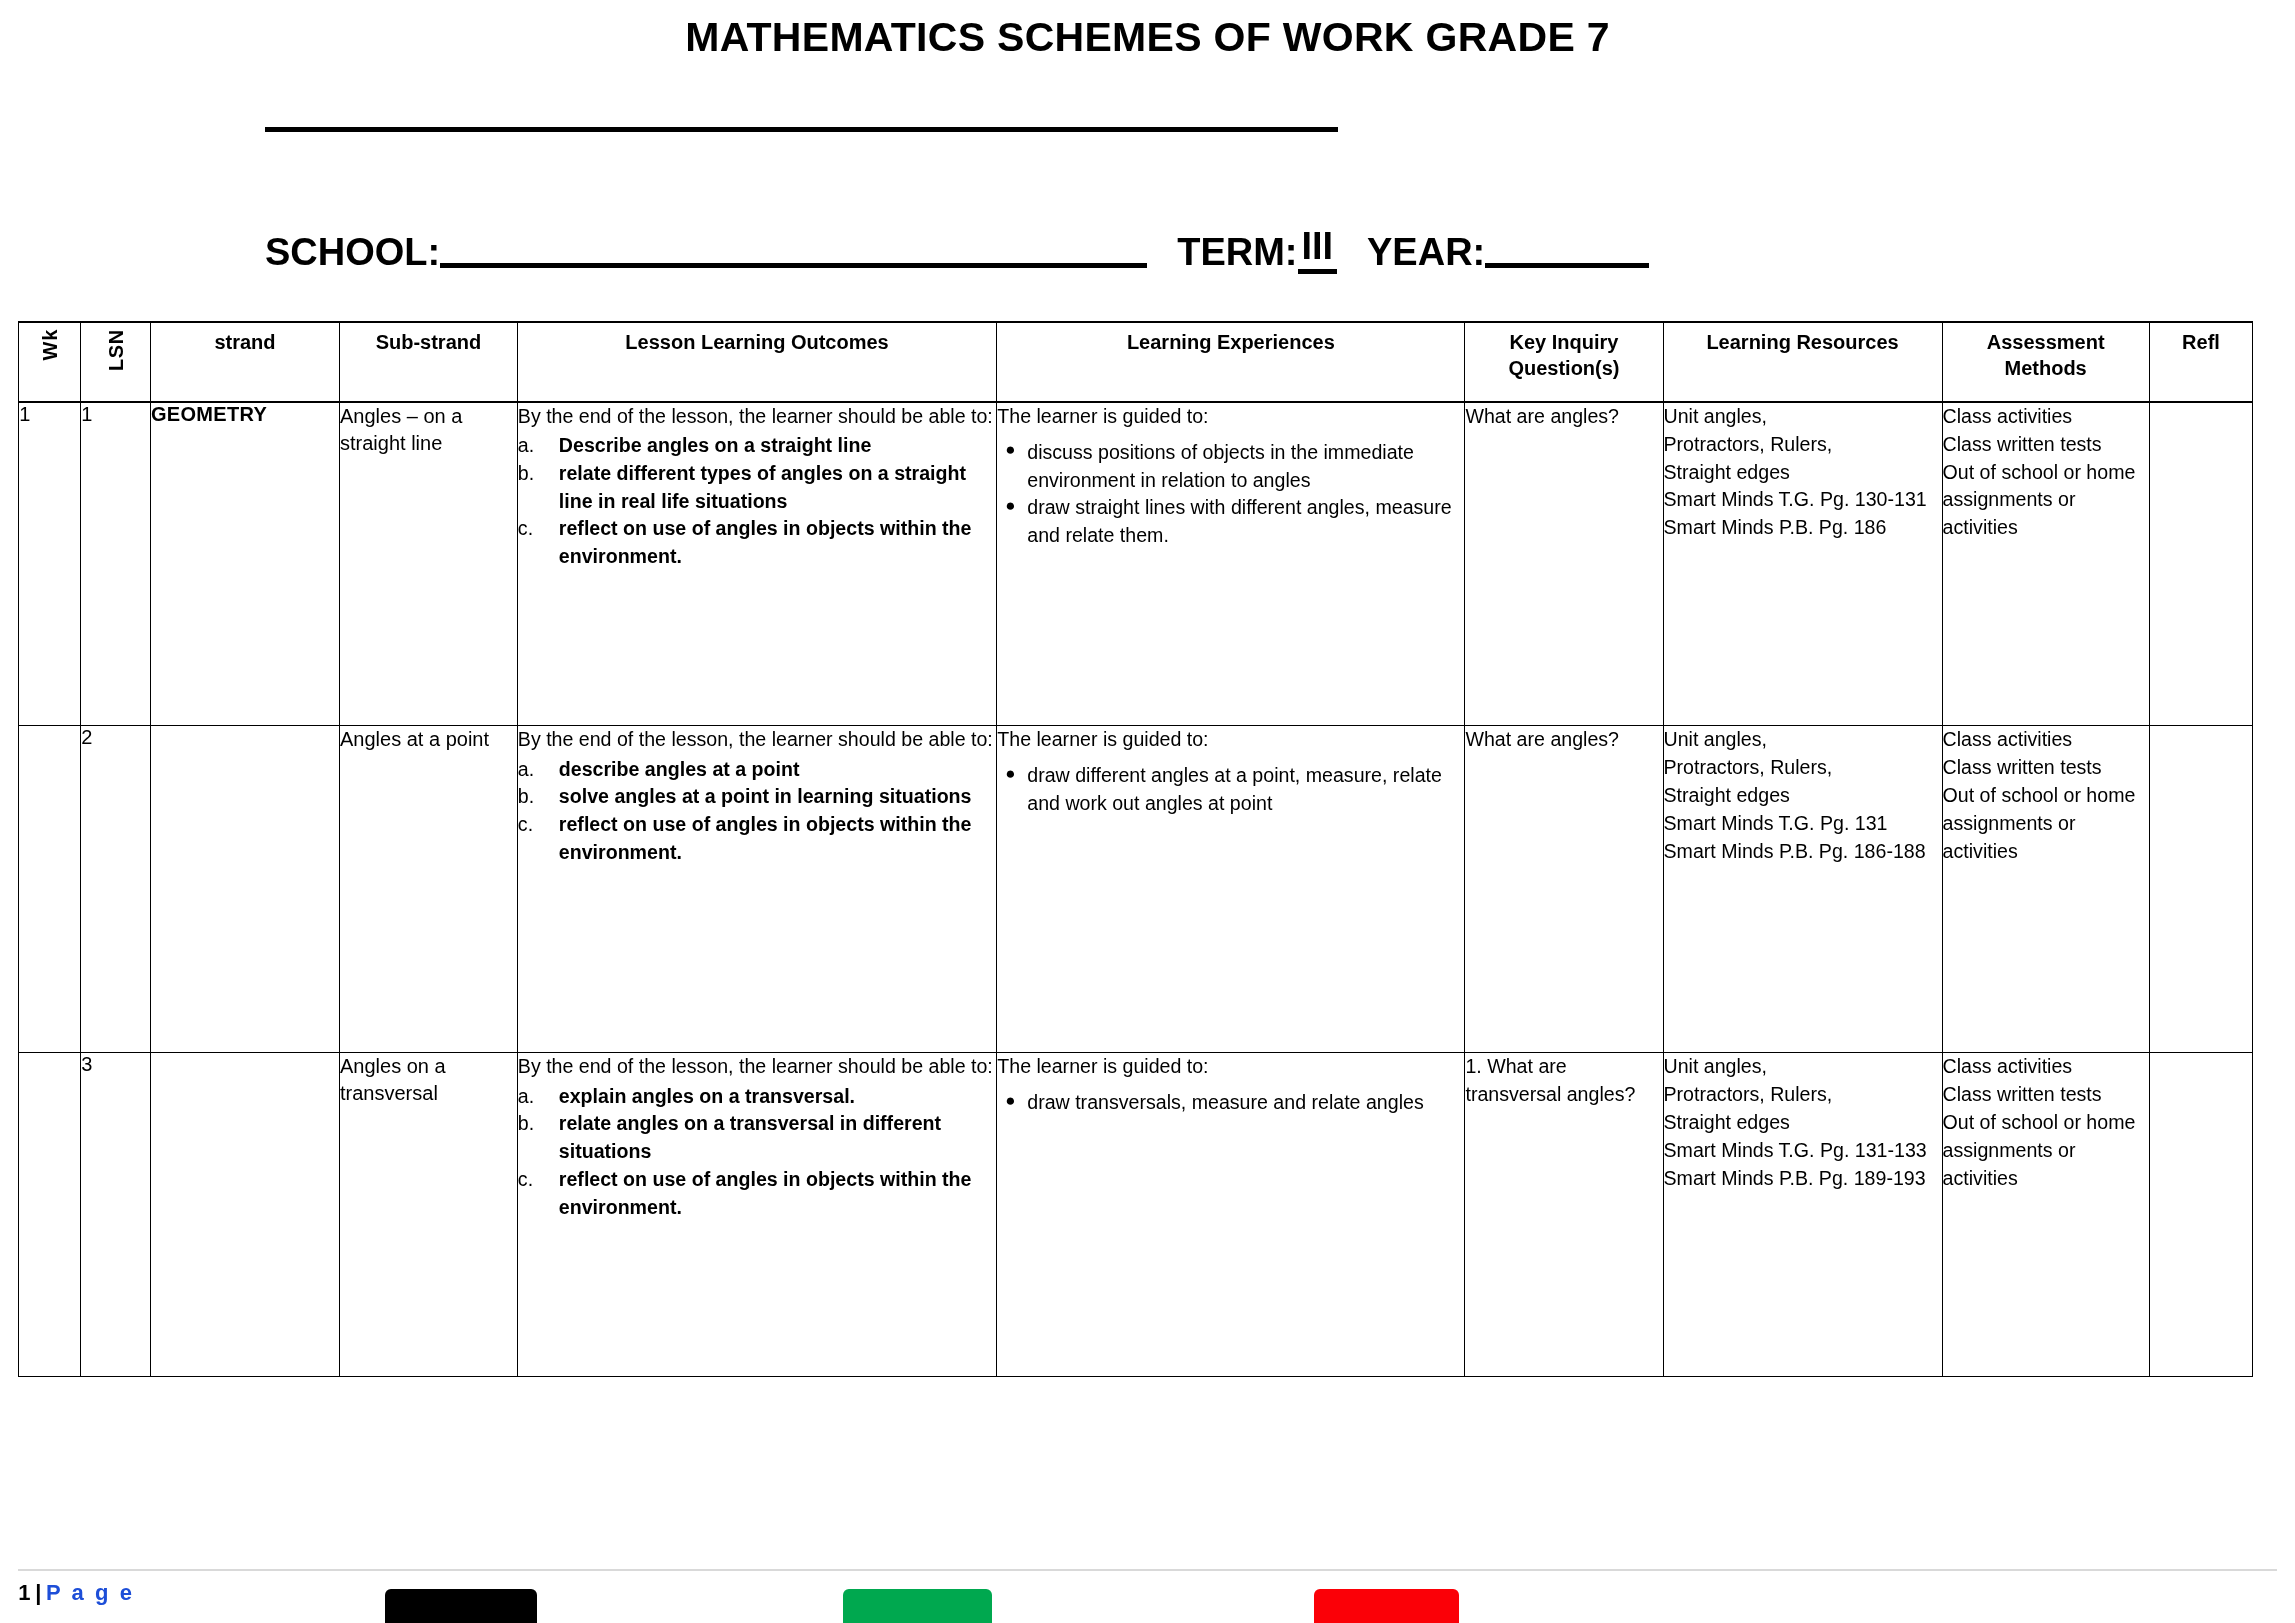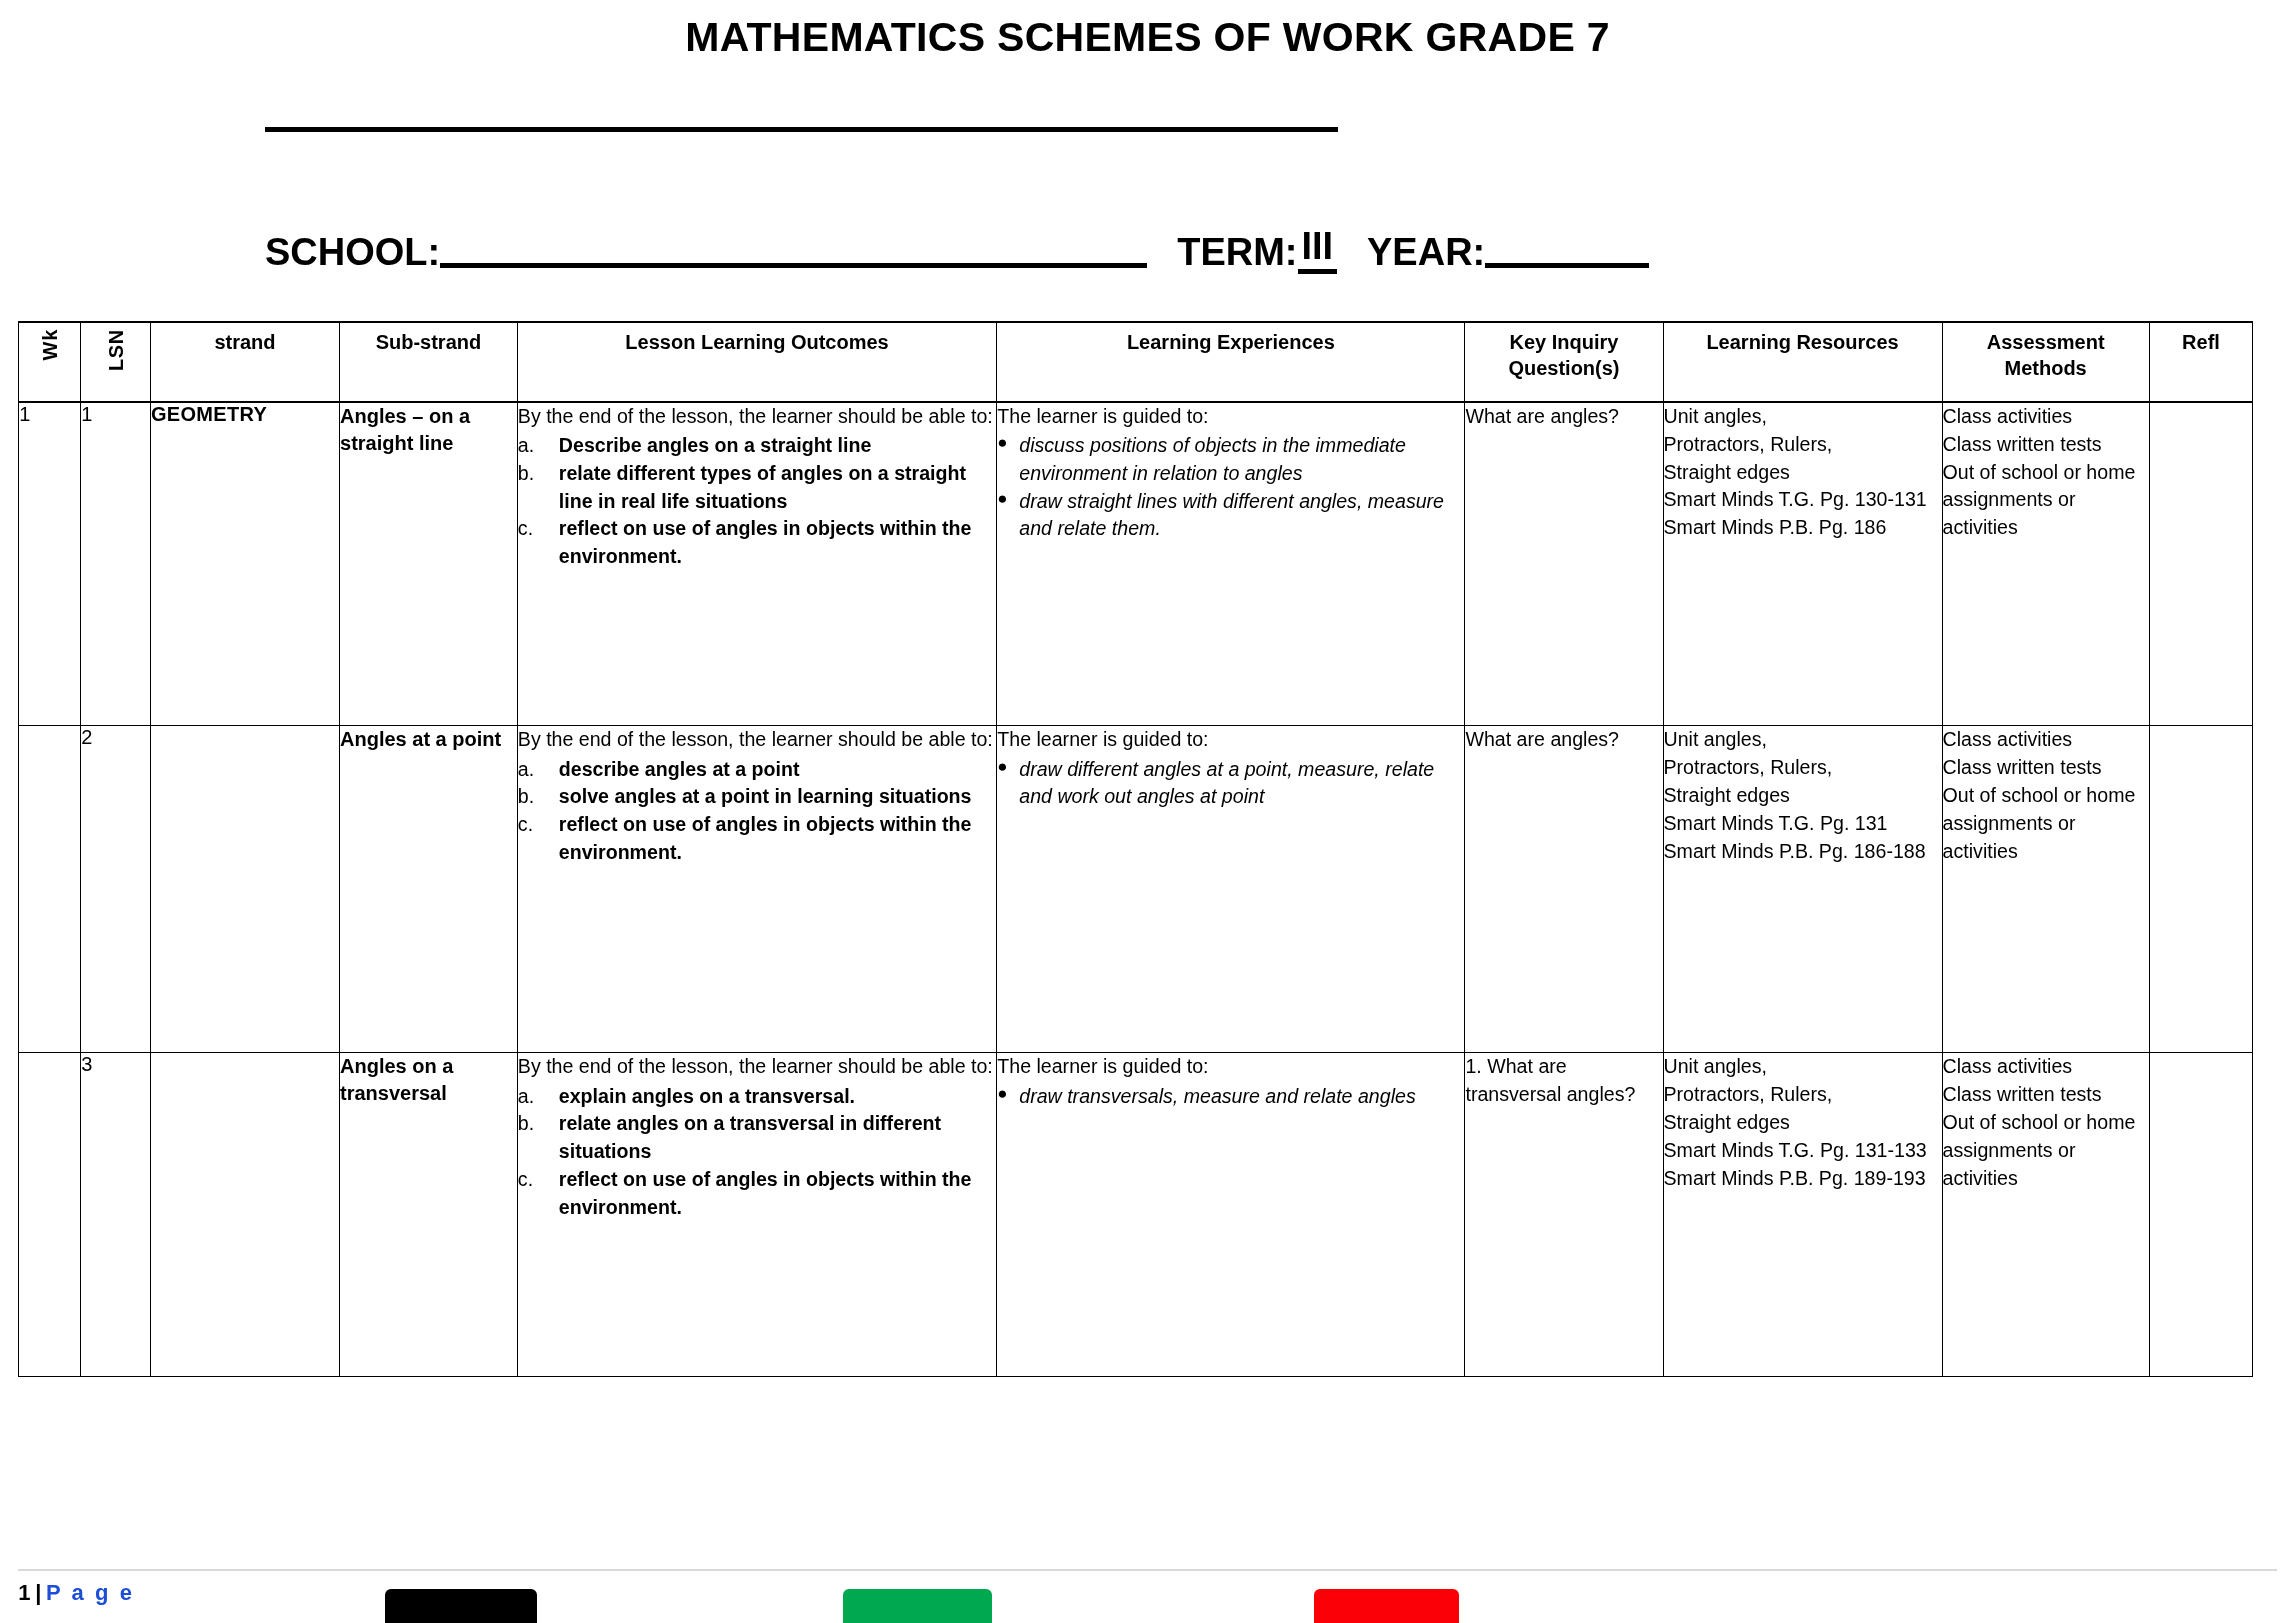--- a/index.html
+++ b/index.html
@@ -92,41 +92,41 @@
     font-size:20px;
     padding:5.2px 0 0 5.2px;
   }
   td.strand{
     font-weight:bold;
     font-size:20px;
     padding:5.2px 3.9px 0 5.2px;
     letter-spacing:0.3px;
   }
   td.substrand{
-    font-weight:bold;
+    font-weight:normal;
     font-size:20px;
     line-height:1.35;
     padding:5.2px 5.2px 0 6.5px;
   }
   .lead{margin:0 0 1.3px 0;}
   ol.abc{
     list-style:none;
     margin:0;padding:0;
   }
   ol.abc li{
     display:flex;
     margin:0;
     padding:0;
   }
   ol.abc li .mk{
     width:41px;flex:0 0 41px;
   }
   ol.abc li .bd{flex:1 1 auto;font-weight:bold;}
   ul.dots{
-    list-style:none;margin:0;padding:0;font-style:italic;
+    list-style:none;margin:8px;padding:0;
   }
   ul.dots li{
     position:relative;
     padding-left:22px;
     margin:0;
   }
   ul.dots li:before{
     content:"\25CF";
     position:absolute;left:0;top:-0.7px;
     font-size:17px;

